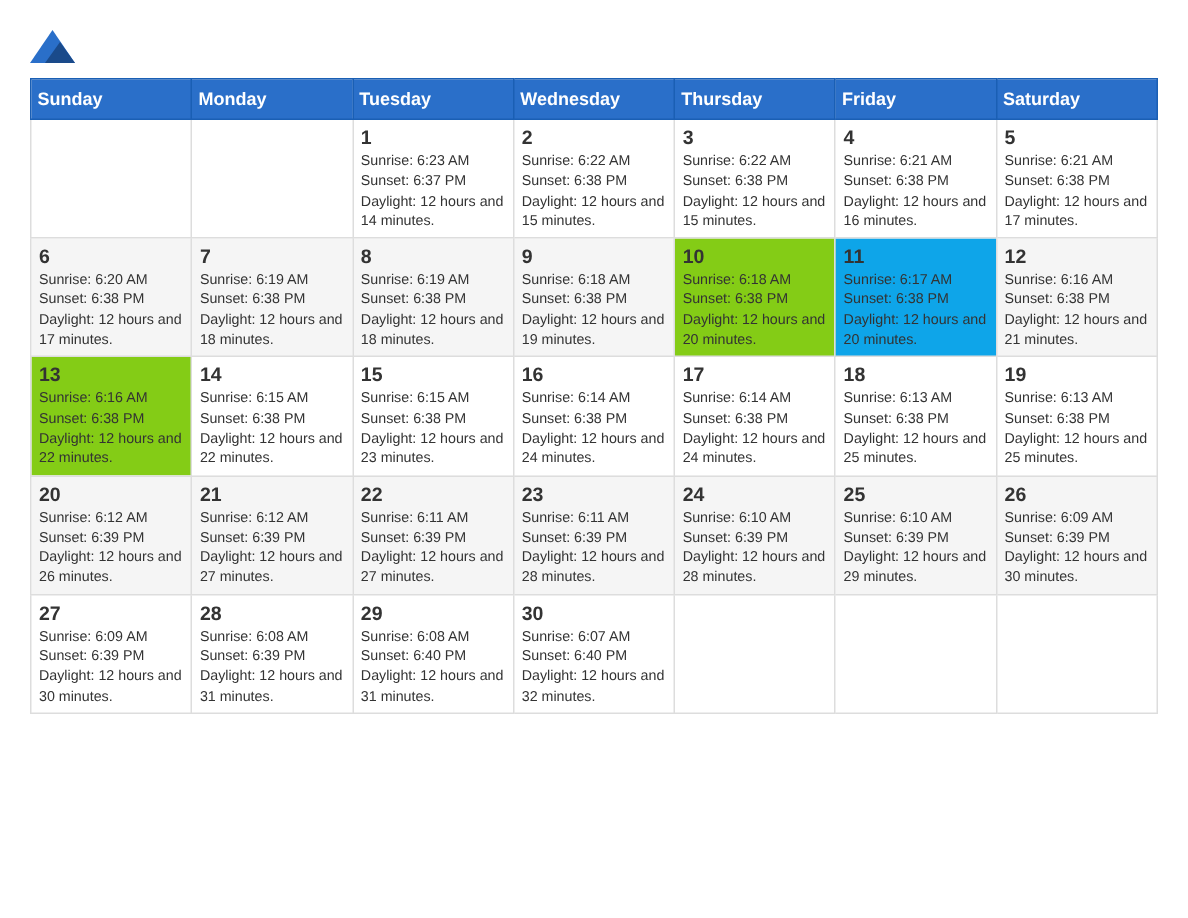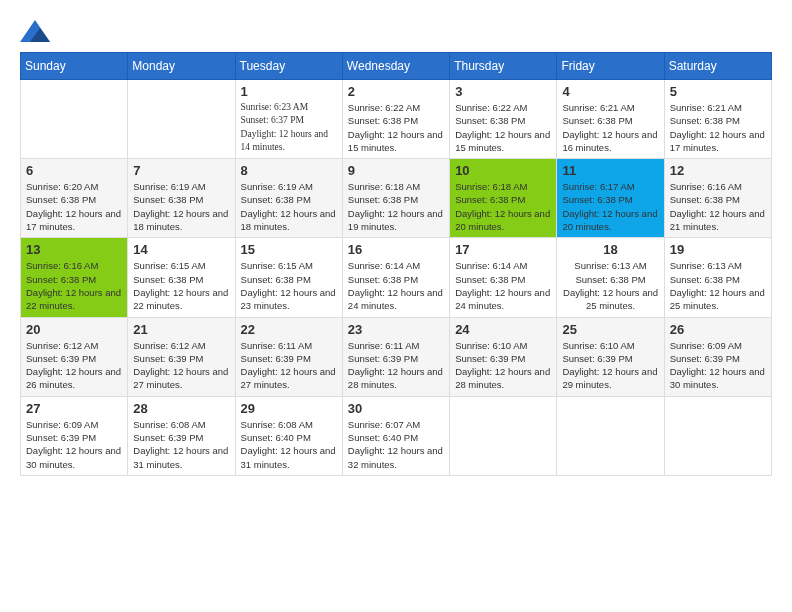--- a/index.html
+++ b/index.html
@@ -49,21 +49,21 @@
     }
     .calendar {
       width: 100%;
       border-collapse: collapse;
       border: 1px solid #ccc;
     }
     .calendar th {
       background-color: #2a6fc9;
       color: #fff;
       font-size: 12px;
-      font-weight: normal;
+      font-weight: bold;
       padding: 6px 4px;
       text-align: left;
       border: 1px solid #1a5fb4;
     }
     .calendar td {
       border: 1px solid #ddd;
       vertical-align: top;
       padding: 4px 5px;
       width: 107px;
       min-height: 80px;
@@ -125,21 +125,21 @@
         <th>Friday</th>
         <th>Saturday</th>
       </tr>
   </thead>
   <tbody id="calendar-body">
   <tr>
         <td class="empty-cell"></td>
         <td class="empty-cell"></td>
         <td style="background-color: rgb(255, 255, 255);">
           <span class="day-number">1</span>
-          <div class="day-info" style="white-space: pre-line; font-family: Liberation Serif, serif;">Sunrise: 6:23 AM
+          <div class="day-info" style="white-space: pre-line;">Sunrise: 6:23 AM
 Sunset: 6:37 PM
 Daylight: 12 hours and 14 minutes.</div>
         </td>
         <td style="background-color: rgb(255, 255, 255);">
           <span class="day-number">2</span>
           <div class="day-info" style="white-space: pre-line;">Sunrise: 6:22 AM
 Sunset: 6:38 PM
 Daylight: 12 hours and 15 minutes.</div>
         </td>
         <td style="background-color: rgb(255, 255, 255);">
@@ -229,21 +229,21 @@
           <div class="day-info" style="white-space: pre-line;">Sunrise: 6:14 AM
 Sunset: 6:38 PM
 Daylight: 12 hours and 24 minutes.</div>
         </td>
         <td style="background-color: rgb(255, 255, 255);">
           <span class="day-number">17</span>
           <div class="day-info" style="white-space: pre-line;">Sunrise: 6:14 AM
 Sunset: 6:38 PM
 Daylight: 12 hours and 24 minutes.</div>
         </td>
-        <td style="background-color: rgb(255, 255, 255); text-align: center;">
+        <td style="background-color: rgb(255, 255, 255);">
           <span class="day-number">18</span>
           <div class="day-info" style="white-space: pre-line;">Sunrise: 6:13 AM
 Sunset: 6:38 PM
 Daylight: 12 hours and 25 minutes.</div>
         </td>
         <td style="background-color: rgb(255, 255, 255);">
           <span class="day-number">19</span>
           <div class="day-info" style="white-space: pre-line;">Sunrise: 6:13 AM
 Sunset: 6:38 PM
 Daylight: 12 hours and 25 minutes.</div>

